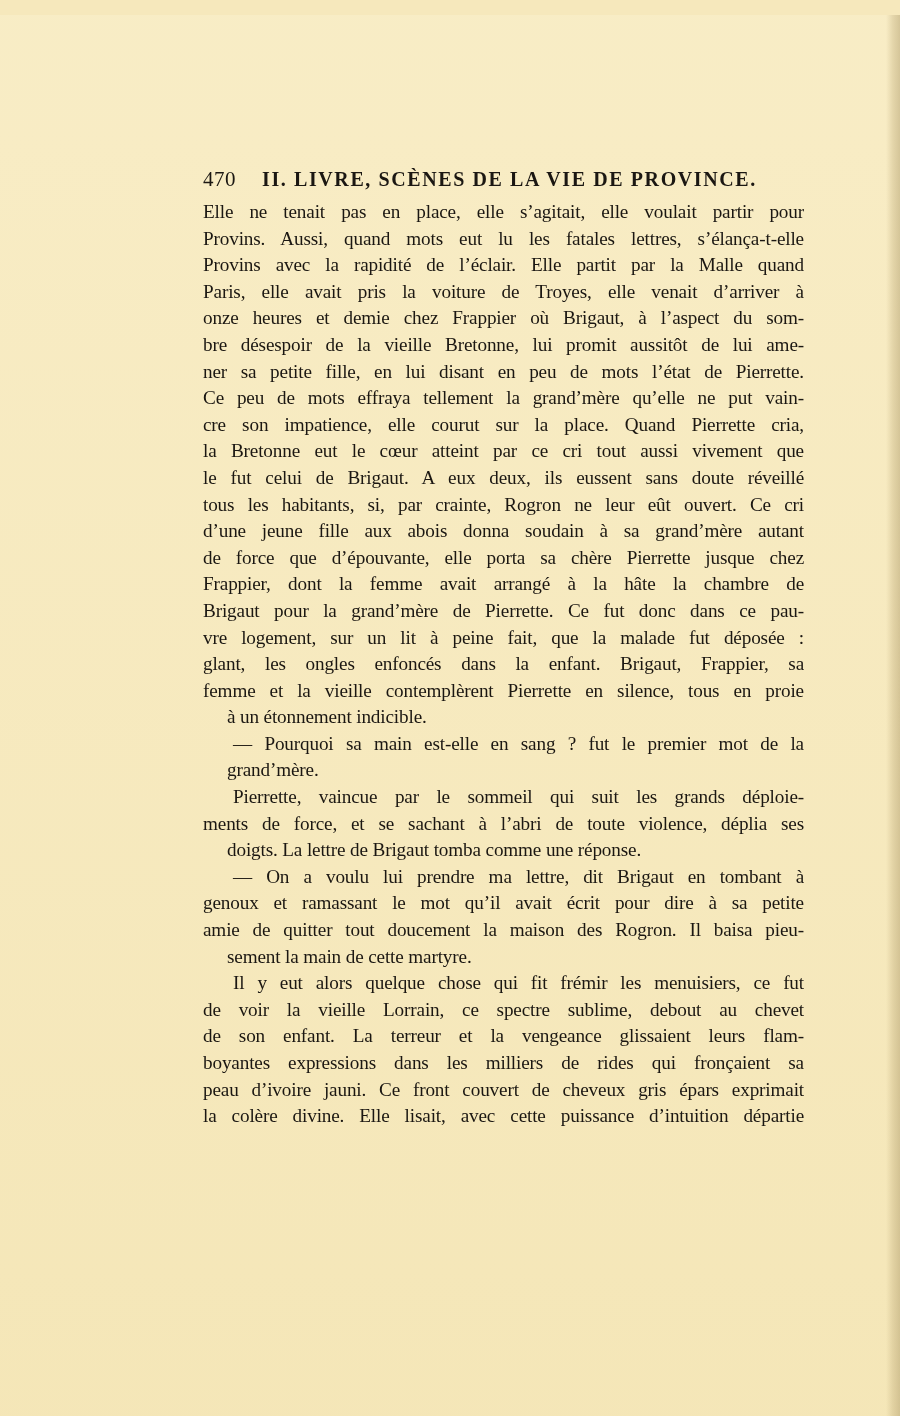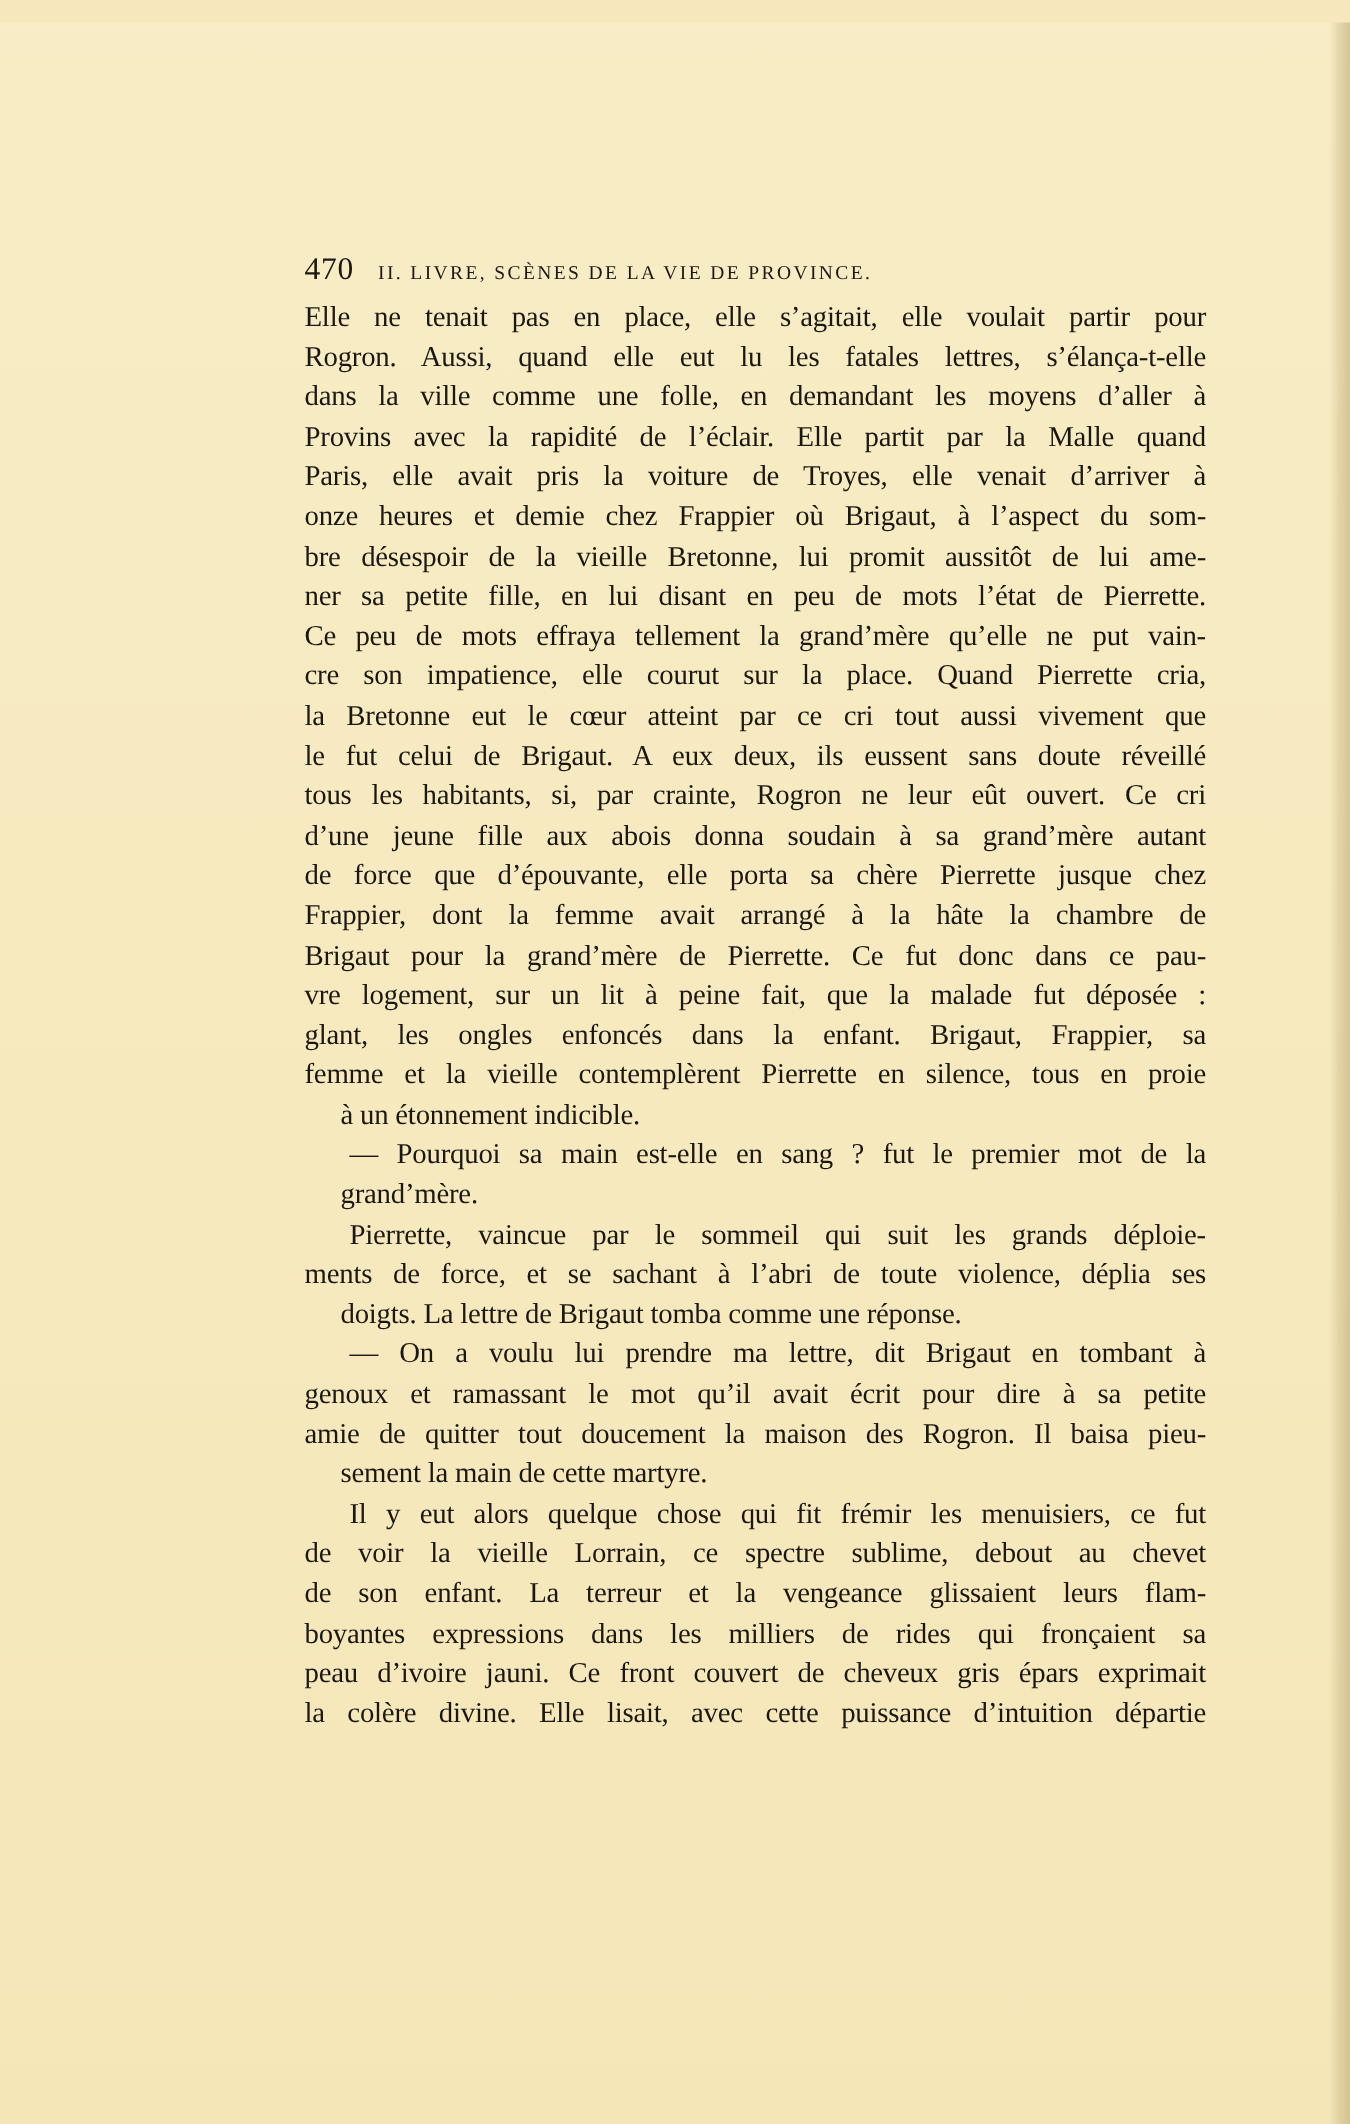--- a/index.html
+++ b/index.html
@@ -17,21 +17,21 @@
         linear-gradient(to bottom, rgba(255,250,225,0.25), rgba(240,225,170,0.25));
     }
     .header {
       position: absolute; left: 203px; top: 152px; width: 600px; height: 28px;
       display: flex; align-items: baseline; white-space: nowrap;
     }
     .page-number {
       font-size: 21px; font-weight: normal; letter-spacing: 0.5px;
     }
     .running-head {
-      margin-left: 16px; font-size: 13px; font-weight: normal; letter-spacing: 1.6px;
+      margin-left: 26px; font-size: 20px; font-weight: bold; letter-spacing: 1.6px;
       text-transform: uppercase;
     }
     .text-block {
       position: absolute; left: 203px; top: 184px; width: 601px;
     }
     .line {
       height: 26.6px; line-height: 26.6px; font-size: 19.2px;
       white-space: nowrap; text-align: justify; text-align-last: justify;
       transform-origin: left center;
       letter-spacing: -0.15px;
@@ -43,22 +43,21 @@
 <body>
 
 <div class="page">
   <div class="header">
     <span class="page-number">470</span>
     <span class="running-head">II. LIVRE, SCÈNES DE LA VIE DE PROVINCE.</span>
   </div>
 
   <div class="text-block" id="text-block">
       <div class="line">Elle ne tenait pas en place, elle s’agitait, elle voulait partir pour</div>
-      <div class="line">Rogron. Aussi, quand elle eut lu les fatales lettres, s’élança-t-elle</div>
-      <div class="line">dans la ville comme une folle, en demandant les moyens d’aller à</div>
+      <div class="line">Provins. Aussi, quand mots eut lu les fatales lettres, s’élança-t-elle</div>
       <div class="line">Provins avec la rapidité de l’éclair. Elle partit par la Malle quand</div>
       <div class="line">Paris, elle avait pris la voiture de Troyes, elle venait d’arriver à</div>
       <div class="line">onze heures et demie chez Frappier où Brigaut, à l’aspect du som-</div>
       <div class="line">bre désespoir de la vieille Bretonne, lui promit aussitôt de lui ame-</div>
       <div class="line">ner sa petite fille, en lui disant en peu de mots l’état de Pierrette.</div>
       <div class="line">Ce peu de mots effraya tellement la grand’mère qu’elle ne put vain-</div>
       <div class="line">cre son impatience, elle courut sur la place. Quand Pierrette cria,</div>
       <div class="line">la Bretonne eut le cœur atteint par ce cri tout aussi vivement que</div>
       <div class="line">le fut celui de Brigaut. A eux deux, ils eussent sans doute réveillé</div>
       <div class="line">tous les habitants, si, par crainte, Rogron ne leur eût ouvert. Ce cri</div>

